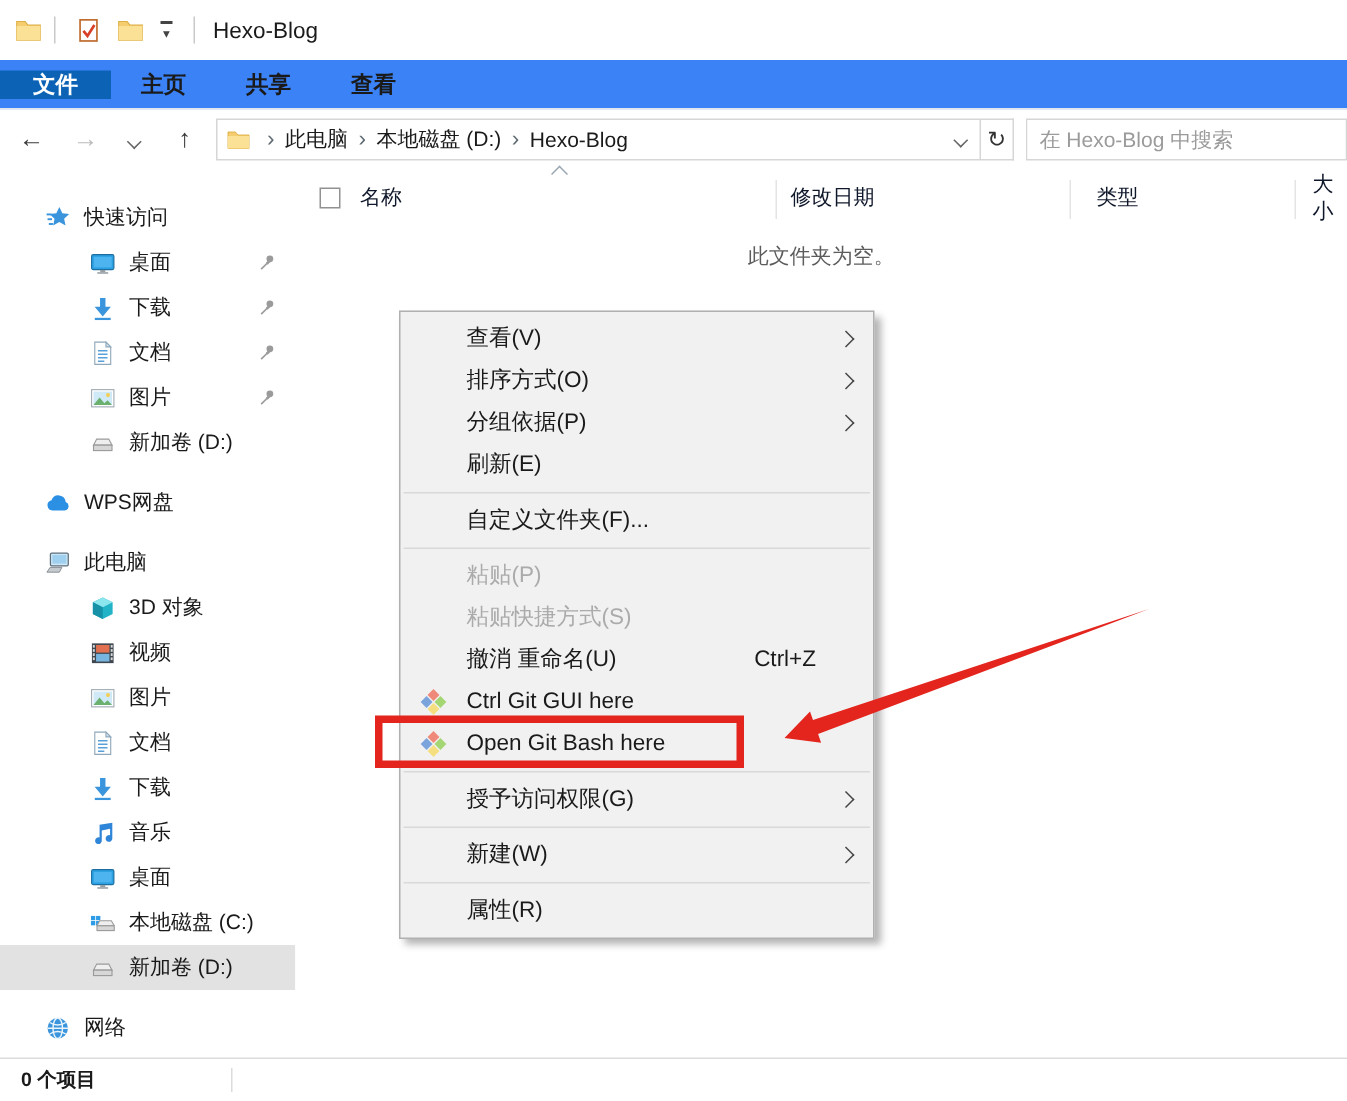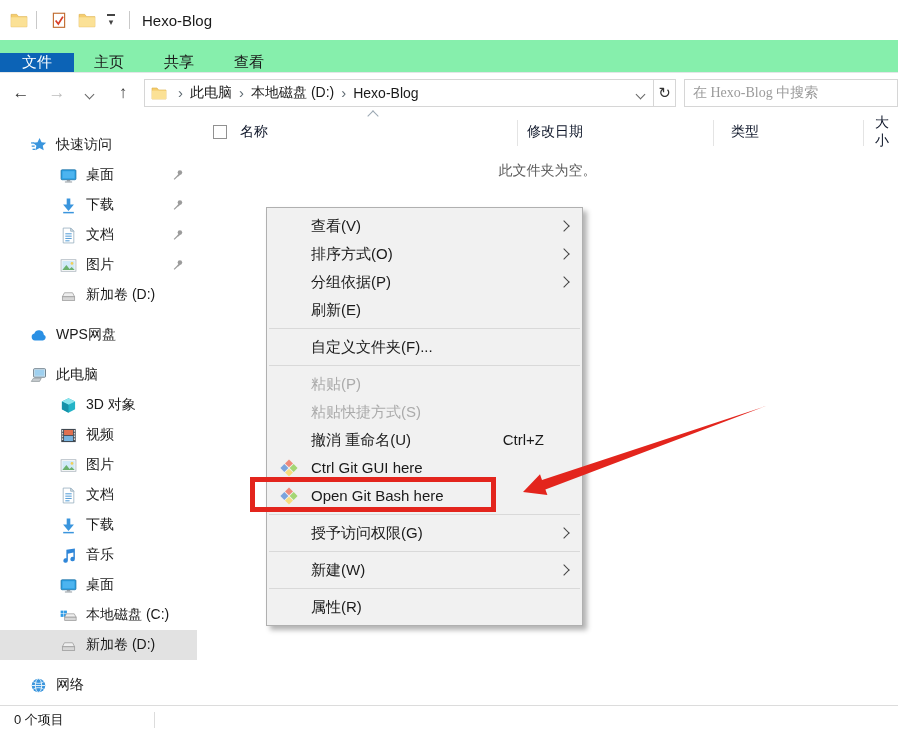--- a/index.html
+++ b/index.html
@@ -12,42 +12,42 @@
     display:flex; align-items:center; padding-left:10px; background:#fff; }
   .titlebar .ic { width:18px; height:18px; }
   .tb-div { width:1px; height:18px; background:#c9c9c9; margin:0 8px; }
   .qat-item { display:flex; align-items:center; justify-content:center; padding:0 5px; height:26px; }
   .qat-drop { font-size:9px; color:#444; line-height:8px; display:flex; flex-direction:column; align-items:center; padding:0 6px; }
   .qat-drop .bar { width:8px; height:1.5px; background:#444; margin-bottom:2px; }
   .win-title { font-size:15px; margin-left:4px; }
 
   
   .ribbon { position:absolute; left:0; top:40px; width:100%; height:33px;
-    display:flex; align-items:flex-end; border-bottom:1px solid #e3e6e8; background:#86efac; }
+    display:flex; align-items:center; border-bottom:1px solid #e3e6e8; background:#3b82f6;font-weight:bold; }
   .tab { font-size:15px; display:flex; align-items:center; justify-content:center; padding:0 20px; cursor:default; }
   .tab.active { background:#0c63b6; color:#fff; padding:0 22px; }
 
   
   .navrow { position:absolute; left:0; top:73px; width:100%; height:39px;
     display:flex; align-items:center; background:#fff; }
   .navbtn { font-size:17px; color:#3b3b3b; width:26px; text-align:center; }
   .navbtn.disabled { color:#bdbdbd; }
   .chev { display:inline-block; width:7px; height:7px; border-right:1.5px solid #666;
     border-bottom:1.5px solid #666; transform:rotate(45deg); margin-top:-4px; }
   .addressbar { display:flex; align-items:center; height:28px; width:510px; margin-left:8px;
     border:1px solid #d6d6d6; background:#fff; padding-left:6px; }
   .addressbar .ic { width:16px; height:16px; margin-right:4px; }
   .crumb-sep { color:#5f6a72; font-size:15px; padding:0 7px; }
   .crumb { font-size:14px; white-space:nowrap; }
   .addr-drop { margin-left:auto; padding:0 9px; }
   .refresh-btn { height:28px; width:22px; border:1px solid #d6d6d6; border-left:none;
     display:flex; align-items:center; justify-content:center; font-size:15px; color:#333; }
   .searchbox { height:28px; flex:1; margin-left:8px; border:1px solid #d6d6d6; }
   .searchbox input { width:100%; height:100%; border:none; outline:none; padding:0 8px;
-    font-size:14px; font-family:Liberation Serif, serif; color:#b91c1c; }
+    font-size:14px; font-family:Liberation Sans, sans-serif; color:#b91c1c; }
   .searchbox input::placeholder { color:#9b9b9b; opacity:1; }
 
   
   .sidebar { position:absolute; left:0; top:112px; width:197px; bottom:29px;
     padding-top:18px; background:#fff; overflow:hidden; }
   .side-row { position:relative; height:30px; display:flex; align-items:center; font-size:14px; cursor:default; }
   .side-row.gap { margin-top:10px; }
   .side-row.selected { background:#e2e2e2; }
   .side-row .ic { width:17px; height:17px; margin-right:9px; flex:0 0 auto; }
   .lv0 { padding-left:30px; }
@@ -61,21 +61,21 @@
   .checkbox { width:14px; height:14px; border:1px solid #919191; background:#fff; }
   .colsep { position:absolute; top:3px; width:1px; height:26px; background:#e4e4e4; }
   .sortcaret { position:absolute; left:172px; top:-5px; width:8px; height:8px;
     border-left:1.5px solid #9aa7b2; border-top:1.5px solid #9aa7b2; transform:rotate(45deg); }
   .empty-msg { position:absolute; top:50px; left:0; right:0; text-align:center;
     font-size:14px; color:#5c5c5c; }
 
   
   .statusbar { position:absolute; left:0; bottom:0; width:100%; height:29px;
     border-top:1px solid #dcdcdc; display:flex; align-items:center; font-size:13px; background:#fff; }
-  .statusbar .txt { padding-left:14px; }
+  .statusbar .txt { padding-left:14px;font-weight:bold; }
   .status-div { width:1px; height:16px; background:#dcdcdc; margin-left:90px; }
 
   
   .ctxmenu { position:absolute; left:266px; top:207px; width:317px; z-index:50;
     background:#f1f1f1; border:1px solid #b0b0b0; padding:4px 0;
     box-shadow:4px 4px 5px rgba(0,0,0,0.30); }
   .mi { position:relative; height:28px; line-height:28px; padding-left:44px;
     font-size:15px; white-space:nowrap; cursor:default; }
   .mi.disabled { color:#ababab; }
   .mi .ic { position:absolute; left:13px; top:5px; width:18px; height:18px; }

